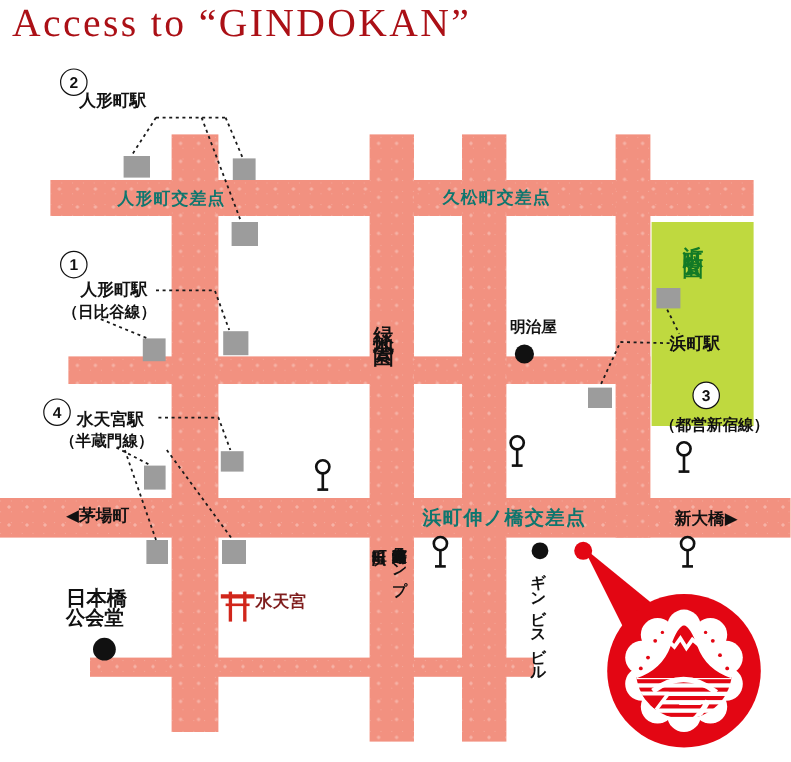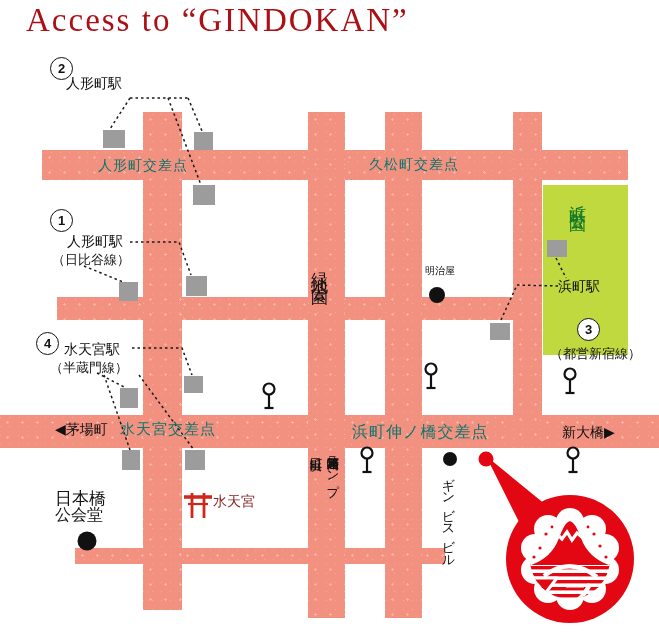--- a/index.html
+++ b/index.html
@@ -12,30 +12,30 @@
     position:absolute;background-color:#f29180;
     background-image:
       radial-gradient(rgba(255,255,255,.30) 12%, rgba(255,255,255,0) 13%),
       radial-gradient(rgba(255,255,255,.22) 9%, rgba(255,255,255,0) 10%);
     background-size:15px 15px,9px 9px;background-position:0 0,5px 7px;
   }
   .park{position:absolute;left:543px;top:185px;width:85px;height:170px;}
   
   .sq{position:absolute;background:#9c9c9c;}
   
-  .lbl{position:absolute;color:#111;font-weight:400;white-space:nowrap;}
+  .lbl{position:absolute;color:#111;font-weight:700;white-space:nowrap;}
   .white{color:#0f766e;letter-spacing:1px;}
   .vert{writing-mode:vertical-rl;text-orientation:upright;}
   .num{
     position:absolute;width:21px;height:21px;border:1.6px solid #111;border-radius:50%;
     text-align:center;line-height:21px;font-size:13px;font-weight:700;color:#111;background:#fff;
   }
   #title{
     position:absolute;left:10px;top:2px;font-family:"Liberation Serif","DejaVu Serif",serif;
-    font-size:33px;font-weight:400;letter-spacing:2px;white-space:nowrap;margin-left:16px;
+    font-size:33px;font-weight:400;letter-spacing:2px;white-space:nowrap;
   }
   svg{position:absolute;left:0;top:0;pointer-events:none;}
 </style>
 </head>
 <body>
 
 <div id="stage">
 
   <div id="title" style="color:#ab1016;">Access to “GINDOKAN”</div>
 
@@ -168,27 +168,26 @@
   <div class="lbl" style="left:66px;top:75px;font-size:14px;">人形町駅</div>
   <div class="lbl" style="left:67px;top:233px;font-size:14px;">人形町駅</div>
   <div class="lbl" style="left:52px;top:251px;font-size:13px;">（日比谷線）</div>
   <div class="lbl" style="left:64px;top:341px;font-size:14px;">水天宮駅</div>
   <div class="lbl" style="left:50px;top:359px;font-size:13px;">（半蔵門線）</div>
   <div class="lbl" style="left:558px;top:278px;font-size:14px;">浜町駅</div>
   <div class="lbl" style="left:550px;top:297px;font-size:13px;margin-top:48px;">（都営新宿線）</div>
 
   <div class="lbl white" style="left:98px;top:157px;font-size:14px;">人形町交差点</div>
   <div class="lbl white" style="left:369px;top:156px;font-size:14px;">久松町交差点</div>
-  <div class="lbl white" style="left:120px;top:420px;font-size:15px;">水天宮交差点</div>
   <div class="lbl white" style="left:352px;top:422px;font-size:16px;">浜町伸ノ橋交差点</div>
 
   <div class="lbl" style="left:55px;top:421px;font-size:14px;">◀茅場町</div>
   <div class="lbl" style="left:562px;top:424px;font-size:14px;">新大橋▶</div>
 
-  <div class="lbl" style="left:425px;top:264px;font-size:10px;">明治屋</div>
+  <div class="lbl" style="left:425px;top:264px;font-size:13px;">明治屋</div>
   <div class="lbl vert" style="left:566px;top:191px;font-size:17px;letter-spacing:4px;color:#137a26;">浜町公園</div>
   <div class="lbl vert" style="left:308px;top:258px;font-size:17px;letter-spacing:6px;">緑地公園</div>
   <div class="lbl" style="left:55px;top:487px;font-size:17px;">日本橋</div>
   <div class="lbl" style="left:55px;top:505px;font-size:16px;">公会堂</div>
   <div class="lbl" style="left:213px;top:493px;font-size:14px;color:#7f1d1d;">水天宮</div>
   <div class="lbl vert" style="left:439px;top:468px;font-size:13px;letter-spacing:1px;">ギンビスビル</div>
   <div class="lbl vert" style="left:324px;top:447px;font-size:12.5px;">高速道路箱崎ランプ</div>
   <div class="lbl vert" style="left:307px;top:449px;font-size:12.5px;">浜町出口</div>
 
 </div>

